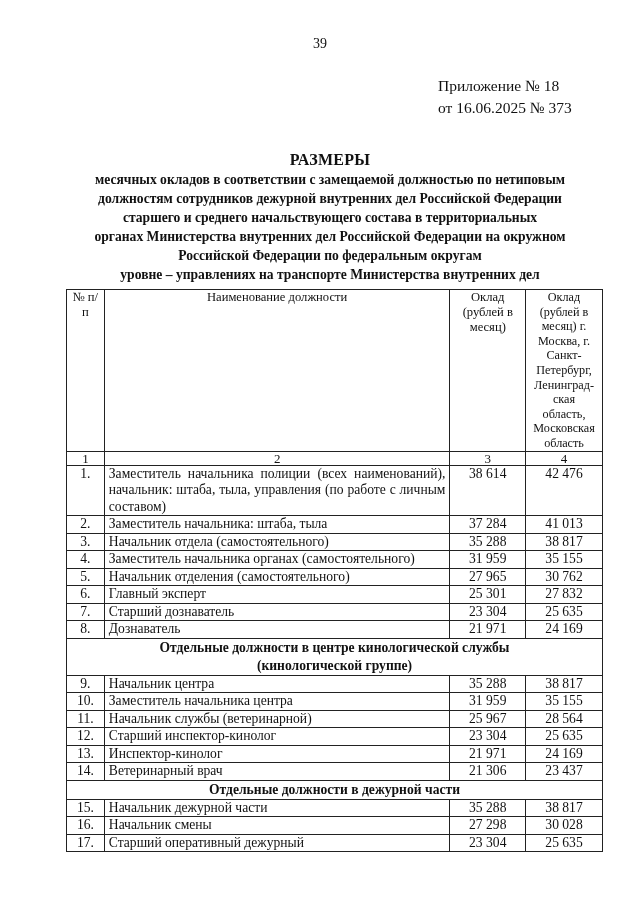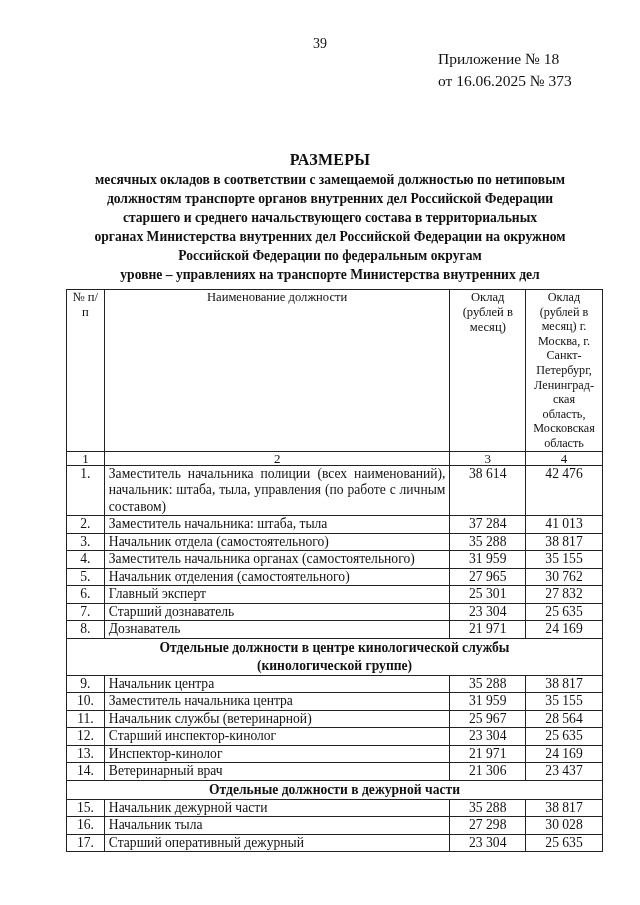--- a/index.html
+++ b/index.html
@@ -6,21 +6,21 @@
   body {
     width: 640px; height: 905px; position: relative; overflow: hidden;
     font-family: "Liberation Serif", "DejaVu Serif", serif;
     color: #111;
   }
   .page-number {
     position: absolute; top: 36px; left: 0; width: 640px;
     text-align: center; font-size: 14px;
   }
   .appendix {
-    position: absolute; top: 48px; left: 438px;
+    position: absolute; top: 75px; left: 438px;
     font-size: 15.5px; line-height: 22px;
   }
   .appendix div { white-space: nowrap; }
   .title-block {
     position: absolute; top: 150px; left: 60px; width: 540px;
     text-align: center; font-weight: bold;
   }
   .title-main { font-size: 16px; line-height: 20px; letter-spacing: 0.3px; }
   .title-sub { font-size: 13.6px; line-height: 19px; }
   table.salary {
@@ -48,21 +48,21 @@
 <div class="page-number">39</div>
 
 <div class="appendix">
   <div>Приложение № 18</div>
   <div>от  16.06.2025 № 373</div>
 </div>
 
 <div class="title-block">
   <div class="title-main">РАЗМЕРЫ</div>
   <div class="title-sub">месячных окладов в соответствии с замещаемой должностью по нетиповым</div>
-  <div class="title-sub">должностям транспорте органов внутренних дел Российской Федерации</div>
+  <div class="title-sub">должностям сотрудников дежурной внутренних дел Российской Федерации</div>
   <div class="title-sub">старшего и среднего начальствующего состава в территориальных</div>
   <div class="title-sub">органах Министерства внутренних дел Российской Федерации на окружном</div>
   <div class="title-sub">Российской Федерации по федеральным округам</div>
   <div class="title-sub">уровне – управлениях на транспорте Министерства внутренних дел</div>
 </div>
 
 <table class="salary">
   <thead>
     <tr>
       <th class="hdr col-num" style="height:140px;">№ п/п</th>
@@ -177,21 +177,21 @@
     </tr>
 
     <tr class="row">
       <td class="col-num">15.</td>
       <td>Начальник дежурной части</td>
       <td class="col-sal">35 288</td>
       <td class="col-sal-msk">38 817</td>
     </tr>
     <tr class="row">
       <td class="col-num">16.</td>
-      <td>Начальник тыла</td>
+      <td>Начальник смены</td>
       <td class="col-sal">27 298</td>
       <td class="col-sal-msk">30 028</td>
     </tr>
     <tr class="row">
       <td class="col-num">17.</td>
       <td>Старший оперативный дежурный</td>
       <td class="col-sal">23 304</td>
       <td class="col-sal-msk">25 635</td>
     </tr>
   </tbody>

